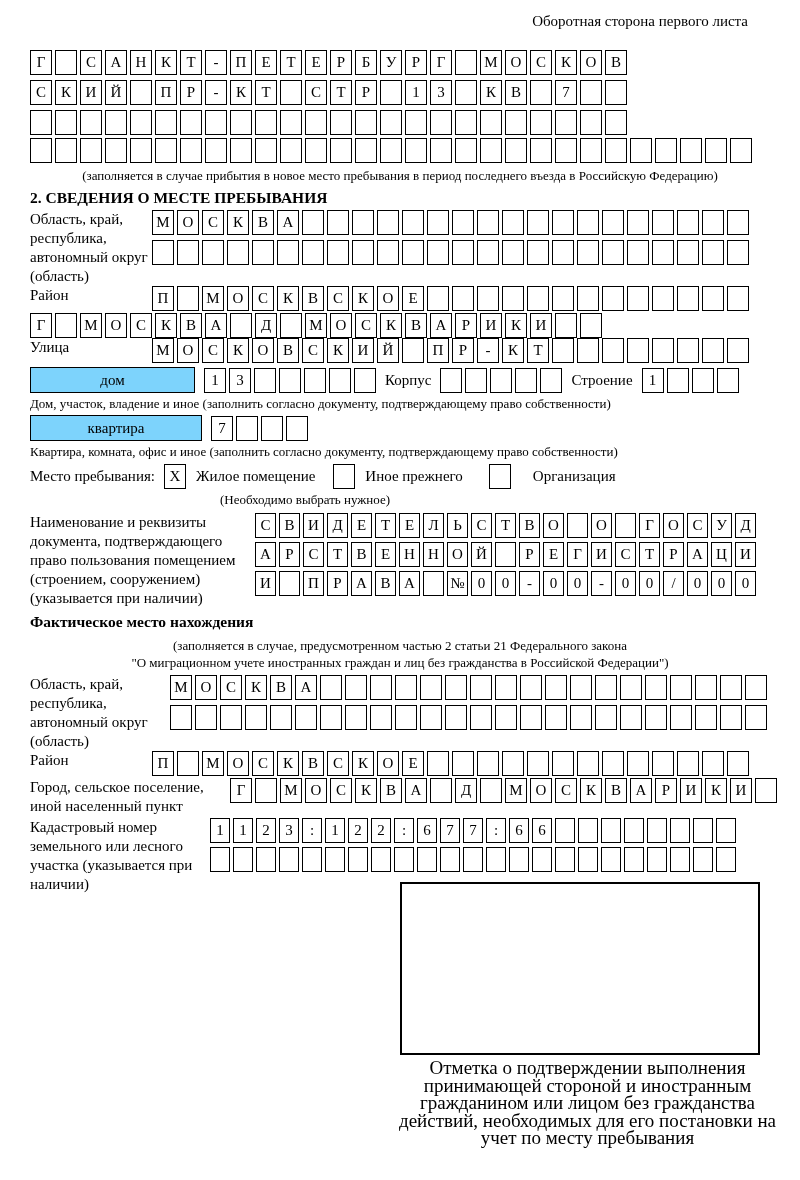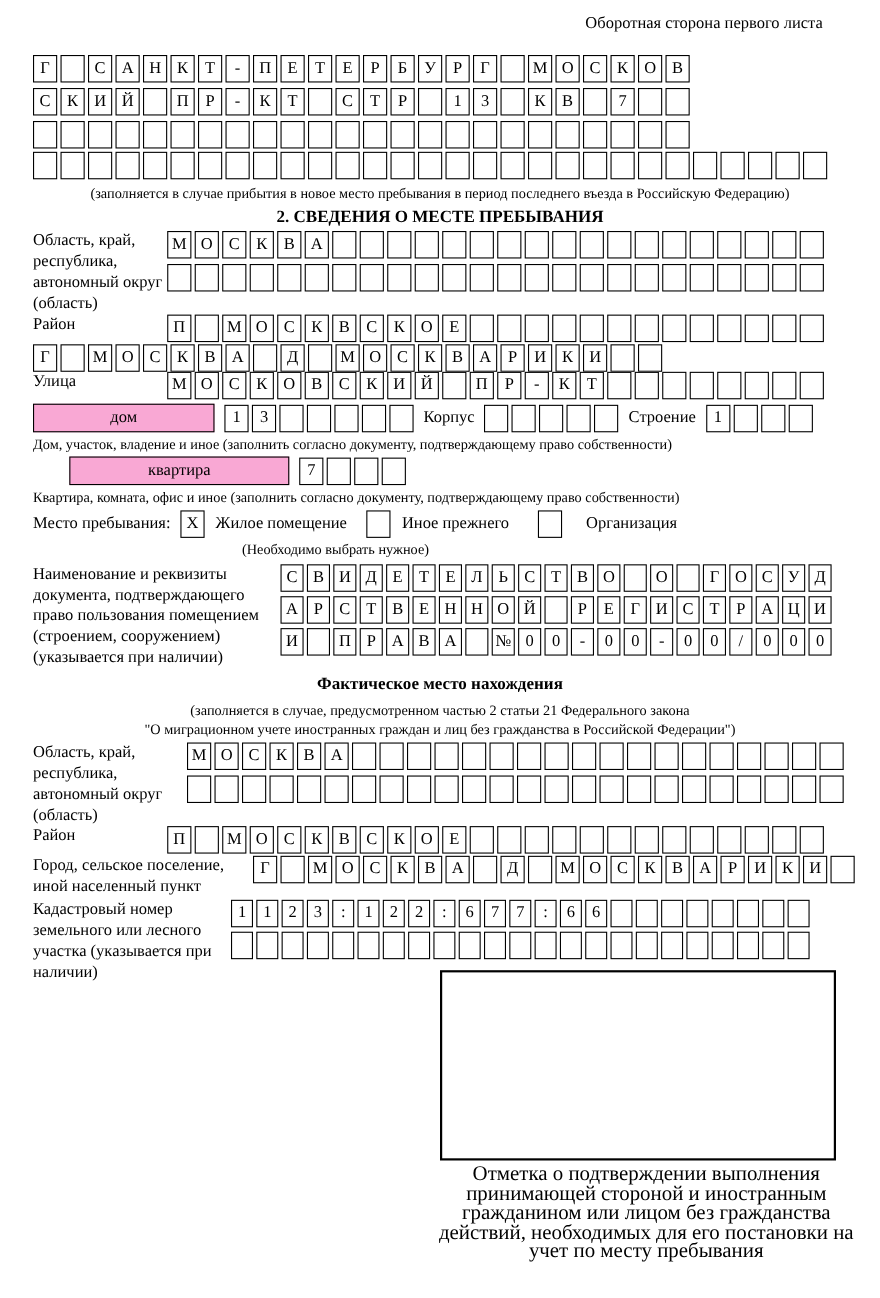--- a/index.html
+++ b/index.html
@@ -14,24 +14,24 @@
   .w122{width:122px;} .w145{width:145px;} .w225{width:225px;}
   .w200{width:200px;} .w180{width:180px;} .w140{width:140px;}
   .rows{display:flex;flex-direction:column;gap:5px;}
   .boxes{display:flex;gap:3px;}
   .cbox{
     width:22px;min-width:22px;height:25px;box-sizing:border-box;border:1.5px solid #000;
     display:flex;align-items:center;justify-content:center;font-size:15px;line-height:1;background:#fff;
   }
   .boxes.narrow .cbox{width:21px;min-width:21px;}
   .boxes.tiny .cbox{width:20px;min-width:20px;}
-  .bigbox{border:1.5px solid #000;height:26px;box-sizing:border-box;display:flex;align-items:center;justify-content:center;font-size:15px;flex:none;background:#f9a8d4;}
+  .bigbox{border:1.5px solid #000;height:26px;box-sizing:border-box;display:flex;align-items:center;justify-content:center;font-size:15px;flex:none;background:#7dd3fc;}
   .note{font-size:13px;line-height:17px;}
   .center{text-align:center;}
-  .title{font-weight:bold;font-size:15.5px;line-height:19px;text-align:center;}
+  .title{font-weight:bold;font-size:15.5px;line-height:19px;text-align:left;}
   .mb2{margin-bottom:2px;} .mb3{margin-bottom:3px;} .mb4{margin-bottom:4px;} .mb5{margin-bottom:5px;}
   .houseline{display:flex;align-items:center;gap:9px;font-size:15px;}
   .stayline{display:flex;align-items:center;font-size:15px;}
   .stayline .cbox{margin:0 10px 0 9px;}
   .stamp-wrap{margin-top:-12px;margin-left:355px;width:405px;}
   .stamp-box{width:360px;height:173px;border:2px solid #000;margin-left:15px;box-sizing:border-box;background:#fff;}
   .stamp-cap{font-size:19px;line-height:17.5px;text-align:center;margin-top:4px;}
 </style>
 </head>
 <body>
@@ -326,21 +326,21 @@
     <div class="boxes">
         <span class="cbox">1</span>
         <span class="cbox"></span>
         <span class="cbox"></span>
         <span class="cbox"></span>
       </div>
   </div>
   <div class="note mb3">Дом, участок, владение и иное (заполнить согласно документу, подтверждающему право собственности)</div>
 
   <div class="houseline mb2">
-    <div class="bigbox" style="width:200px;margin-left:33px;">квартира</div>
+    <div class="bigbox" style="width:172px;">квартира</div>
     <div class="boxes">
         <span class="cbox">7</span>
         <span class="cbox"></span>
         <span class="cbox"></span>
         <span class="cbox"></span>
       </div>
   </div>
   <div class="note mb4">Квартира, комната, офис и иное (заполнить согласно документу, подтверждающему право собственности)</div>
 
   <div class="stayline mb2">

